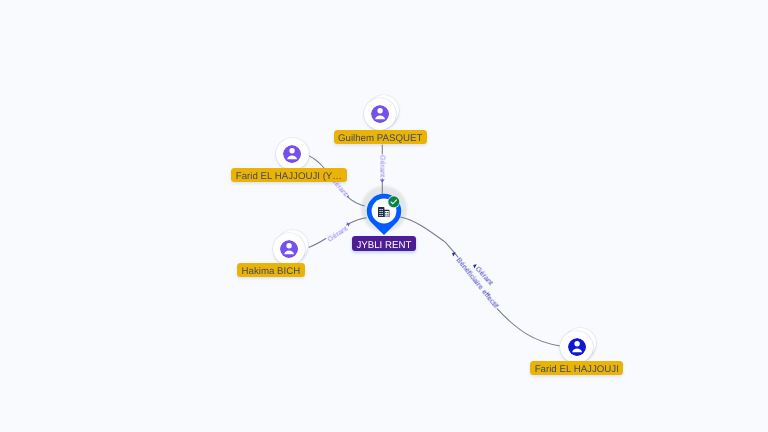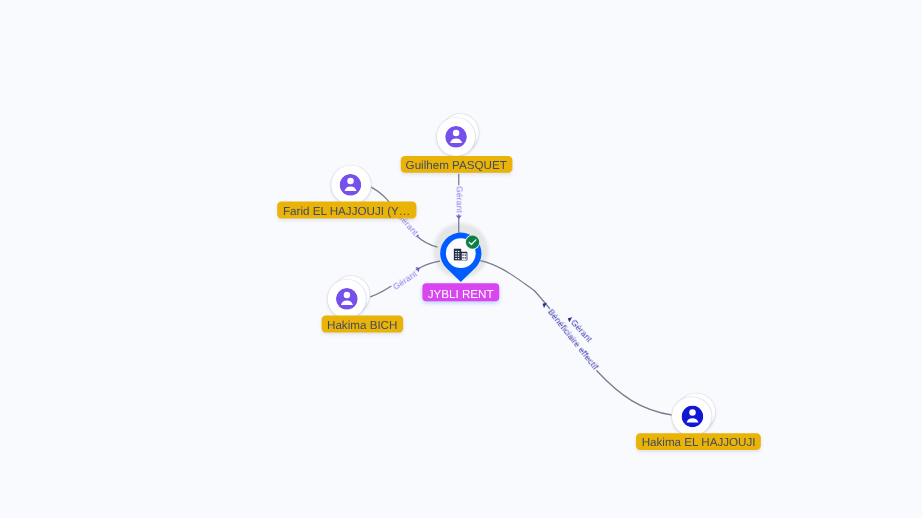--- a/index.html
+++ b/index.html
@@ -21,21 +21,21 @@
 
   .nlabel{position:absolute;background:#eab308;border-radius:3.5px;
      box-shadow:0 1.5px 3px rgba(45,55,95,.13);
      color:#414a63;font-size:9.7px;line-height:18px;height:14px;
      transform:translateZ(0);overflow:hidden;
      padding:0 4.5px;white-space:nowrap;}
 
   .co-halo{position:absolute;border-radius:50%;background:#e3e5e6;}
   svg{display:block;}
   .co-pin{position:absolute;}
-  .co-label{position:absolute;background:#d946ef;color:#ffffff;border-radius:3.3px;
+  .co-label{position:absolute;background:#4c1d95;color:#ffffff;border-radius:3.3px;
      font-size:9.7px;line-height:20.2px;height:14.8px;padding:0 4.4px;white-space:nowrap;overflow:hidden;
      transform:translateZ(0);
      box-shadow:0 1.5px 3.5px rgba(0,92,255,.28);}
 
   .elabel{position:absolute;transform-origin:50% 50%;white-space:nowrap;
      font-size:7.1px;font-weight:400;letter-spacing:0.12px;
      background:#f9fafe;padding:1.1px 0.8px 0.6px;line-height:7px;
      transform:translateZ(0);}
 </style>
 </head>
@@ -91,32 +91,32 @@
     </div>
     <div class="node">
       <div class="person-stack" style="left: 276.5px; top: 229.9px;"></div>
       <div class="person-av" style="left: 272.5px; top: 232.7px;">
         <svg class="av-inner" viewBox="0 0 24 24">
           <circle cx="12" cy="12" r="12" fill="#7550ec"></circle>
           <circle cx="12" cy="7.65" r="3.56" fill="#fff"></circle>
           <path d="M5.4 18.7 A6.93 6.93 0 0 1 18.6 18.7 Z" fill="#fff"></path>
         </svg>
       </div>
-      <div class="nlabel" style="top: 263.1px; left: 268px;">Hakima BICH</div>
+      <div class="nlabel" style="top: 263.1px; left: 237px;">Hakima BICH</div>
     </div>
     <div class="node">
       <div class="person-stack" style="left: 564.4px; top: 327.7px;"></div>
       <div class="person-av" style="left: 560.4px; top: 330.5px;">
         <svg class="av-inner" viewBox="0 0 24 24">
           <circle cx="12" cy="12" r="12" fill="#1018d6"></circle>
           <circle cx="12" cy="7.65" r="3.56" fill="#fff"></circle>
           <path d="M5.4 18.7 A6.93 6.93 0 0 1 18.6 18.7 Z" fill="#fff"></path>
         </svg>
       </div>
-      <div class="nlabel" style="top: 360.5px; left: 530.2px;">Hakima EL HAJJOUJI</div>
+      <div class="nlabel" style="top: 360.5px; left: 530.2px;">Farid EL HAJJOUJI</div>
     </div>
     <div class="node">
       <div class="co-pin" style="left: 366px; top: 193px; width: 36px; height: 43px;">
         <svg width="36" height="43" viewBox="0 0 36 43">
           <path fill="#005cff" d="M6.004 30.327 A17.2 17.2 0 1 1 29.996 30.327 L18 42 Z"></path>
           <circle cx="18" cy="18" r="12.4" fill="#fdfdff"></circle>
         </svg>
       </div>
       <div style="position: absolute; left: 378px; top: 207px; width: 11.5px; height: 10.4px;">
         <svg viewBox="0 0 11.5 10.4" width="11.5" height="10.4">

